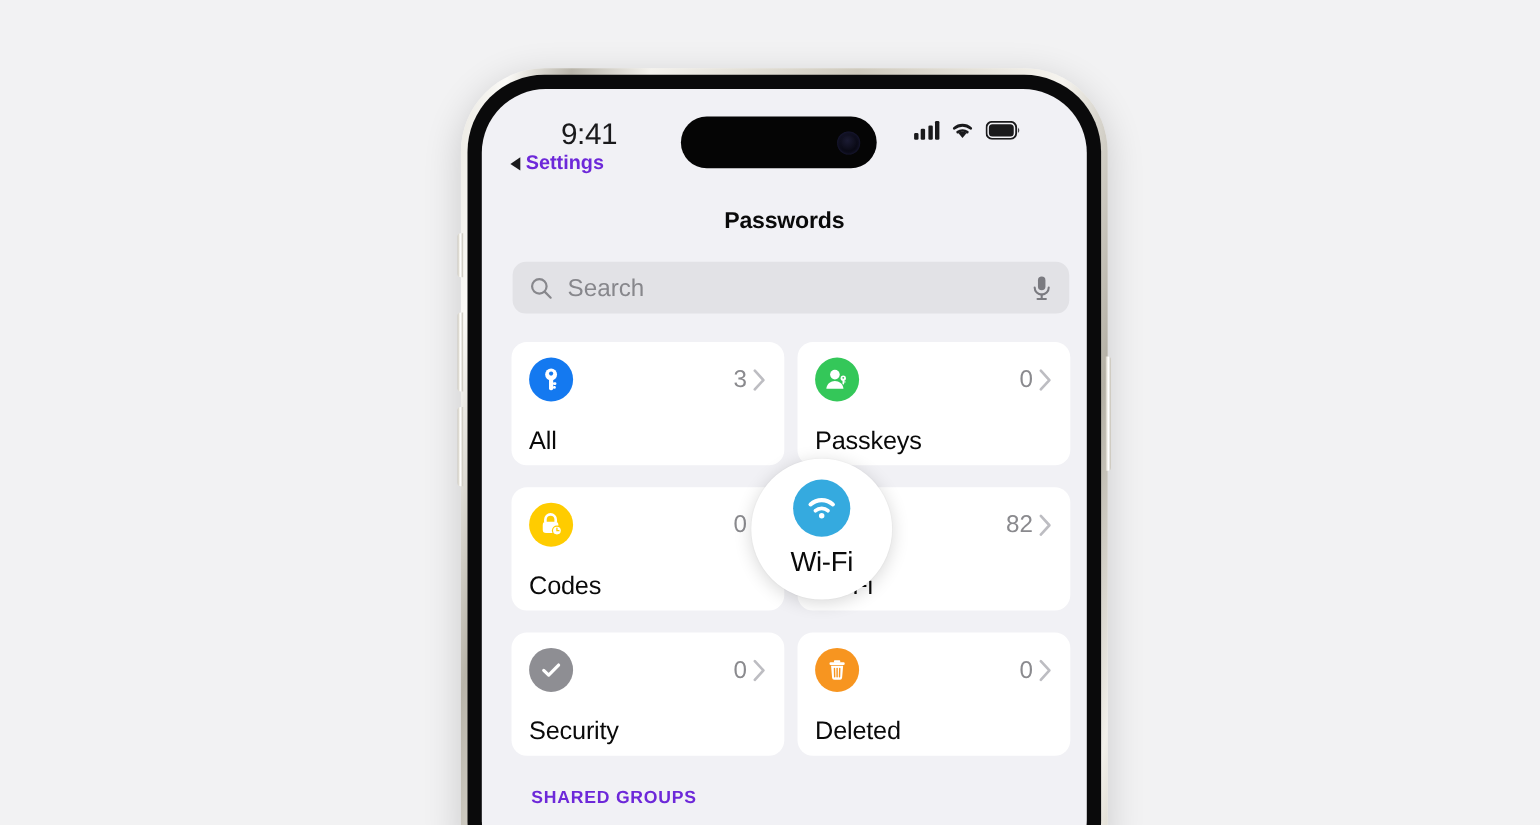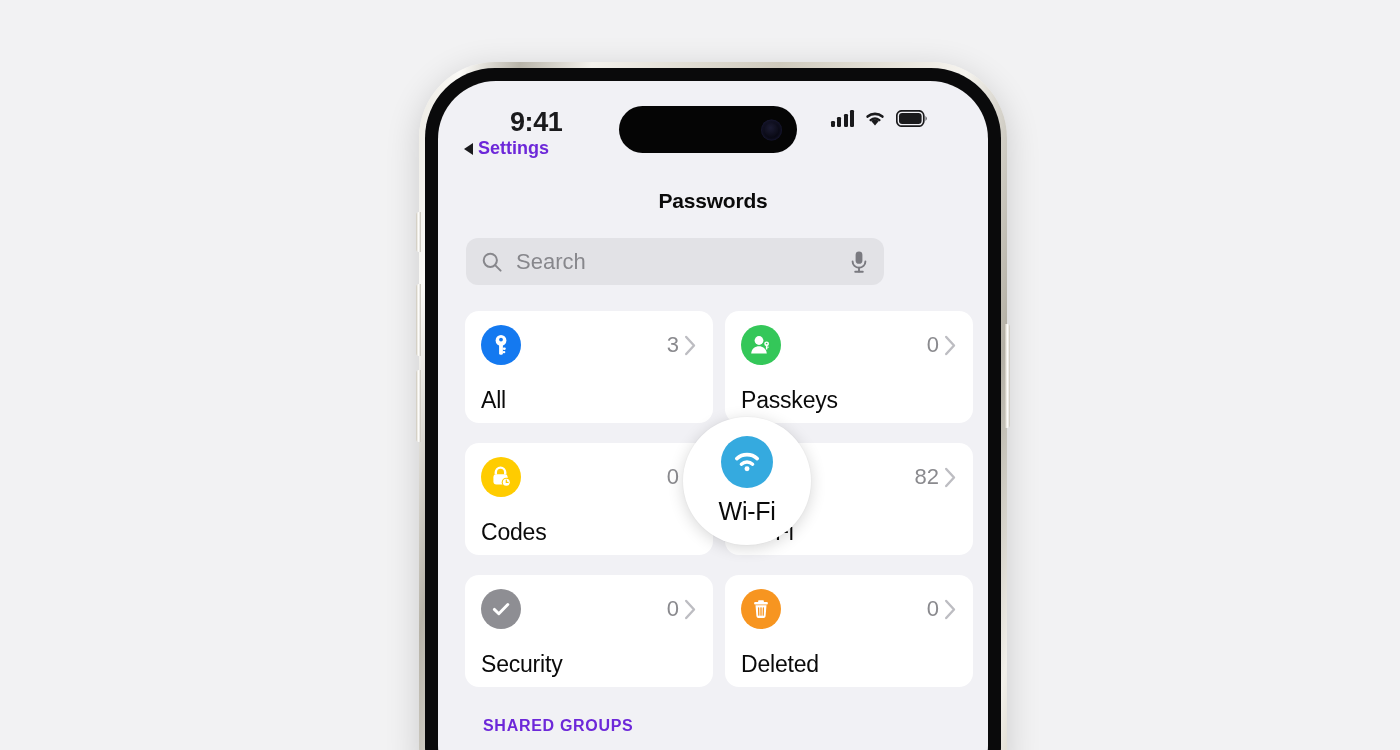--- a/index.html
+++ b/index.html
@@ -73,21 +73,21 @@
     position: absolute;
     left: 0; top: 0;
     width: 100%;
     height: 82px;
   }
   #status-time {
     position: absolute;
     left: 72px;
     top: 26px;
     font-size: 27px;
-    font-weight: 700;
+    font-weight: 400;
     letter-spacing: -0.4px;
     color: #1a1a1c;
   }
   #back-settings {
     position: absolute;
     left: 26px;
     top: 57px;
     display: flex;
     align-items: center;
     gap: 5px;
@@ -141,21 +141,21 @@
     font-weight: 700;
     letter-spacing: -0.2px;
     color: #0a0a0a;
   }
 
   
   #search-bar {
     position: absolute;
     left: 28px;
     top: 157px;
-    width: 418px;
+    width: 506px;
     height: 47px;
     background: #e2e2e6;
     border-radius: 12px;
     display: flex;
     align-items: center;
     padding: 0 15px;
     box-sizing: border-box;
   }
   #search-placeholder {
     margin-left: 13px;

